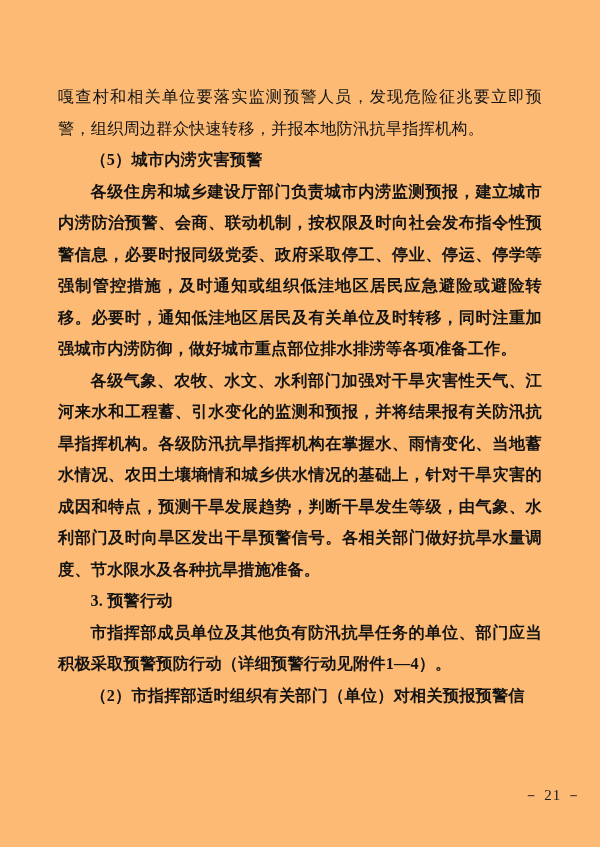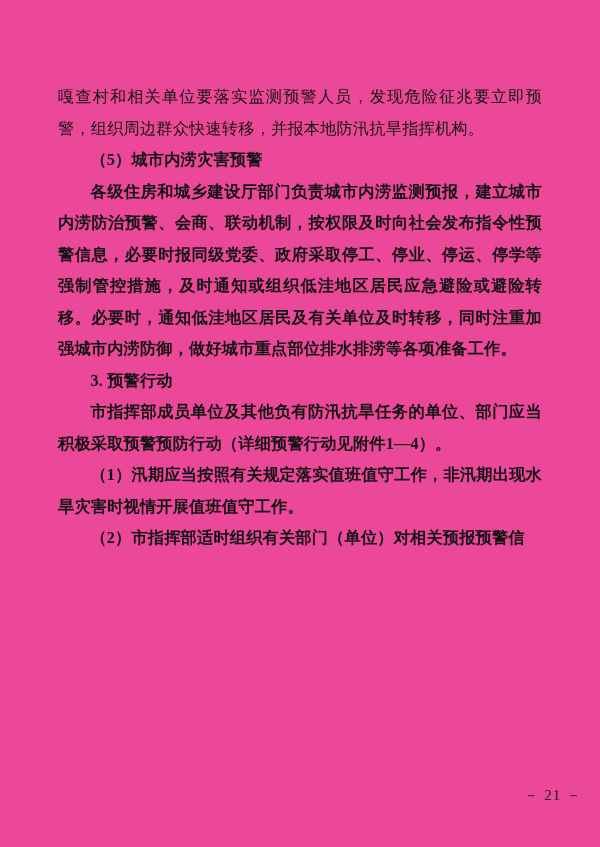--- a/index.html
+++ b/index.html
@@ -13,21 +13,21 @@
     font-family: "Liberation Serif", "DejaVu Serif", serif;
     color: #1a1a1a;
     overflow: hidden;
   }
   .page {
     position: relative;
     width: 600px;
     height: 847px;
     box-sizing: border-box;
     padding: 82px 58px 0 58px;
-    background: #ec4899;
+    background: #fdba74;
   }
   .body-text {
     font-size: 16.2px;
     line-height: 31.5px;
     text-align: justify;
     text-justify: inter-ideograph;
     letter-spacing: 0.2px;
     color: #131313;
   }
   .para {
@@ -54,21 +54,21 @@
   }
 </style>
 </head>
 <body>
 
 <div class="page">
   <div class="body-text">
     <p class="para">嘎查村和相关单位要落实监测预警人员，发现危险征兆要立即预警，组织周边群众快速转移，并报本地防汛抗旱指挥机构。</p>
     <p class="para indent">（5）城市内涝灾害预警</p>
     <p class="para indent">各级住房和城乡建设厅部门负责城市内涝监测预报，建立城市内涝防治预警、会商、联动机制，按权限及时向社会发布指令性预警信息，必要时报同级党委、政府采取停工、停业、停运、停学等强制管控措施，及时通知或组织低洼地区居民应急避险或避险转移。必要时，通知低洼地区居民及有关单位及时转移，同时注重加强城市内涝防御，做好城市重点部位排水排涝等各项准备工作。</p>
+    <p class="para indent">各级气象、农牧、水文、水利部门加强对干旱灾害性天气、江河来水和工程蓄、引水变化的监测和预报，并将结果报有关防汛抗旱指挥机构。各级防汛抗旱指挥机构在掌握水、雨情变化、当地蓄水情况、农田土壤墒情和城乡供水情况的基础上，针对干旱灾害的成因和特点，预测干旱发展趋势，判断干旱发生等级，由气象、水利部门及时向旱区发出干旱预警信号。各相关部门做好抗旱水量调度、节水限水及各种抗旱措施准备。</p>
     <p class="para indent">3. 预警行动</p>
     <p class="para indent">市指挥部成员单位及其他负有防汛抗旱任务的单位、部门应当积极采取预警预防行动（详细预警行动见附件1—4）。</p>
-    <p class="para indent">（1）汛期应当按照有关规定落实值班值守工作，非汛期出现水旱灾害时视情开展值班值守工作。</p>
     <p class="para indent">（2）市指挥部适时组织有关部门（单位）对相关预报预警信</p>
   </div>
   <div class="footer">
     <span class="pageno">－ 21 －</span>
   </div>
 </div>
 
 </body></html>

